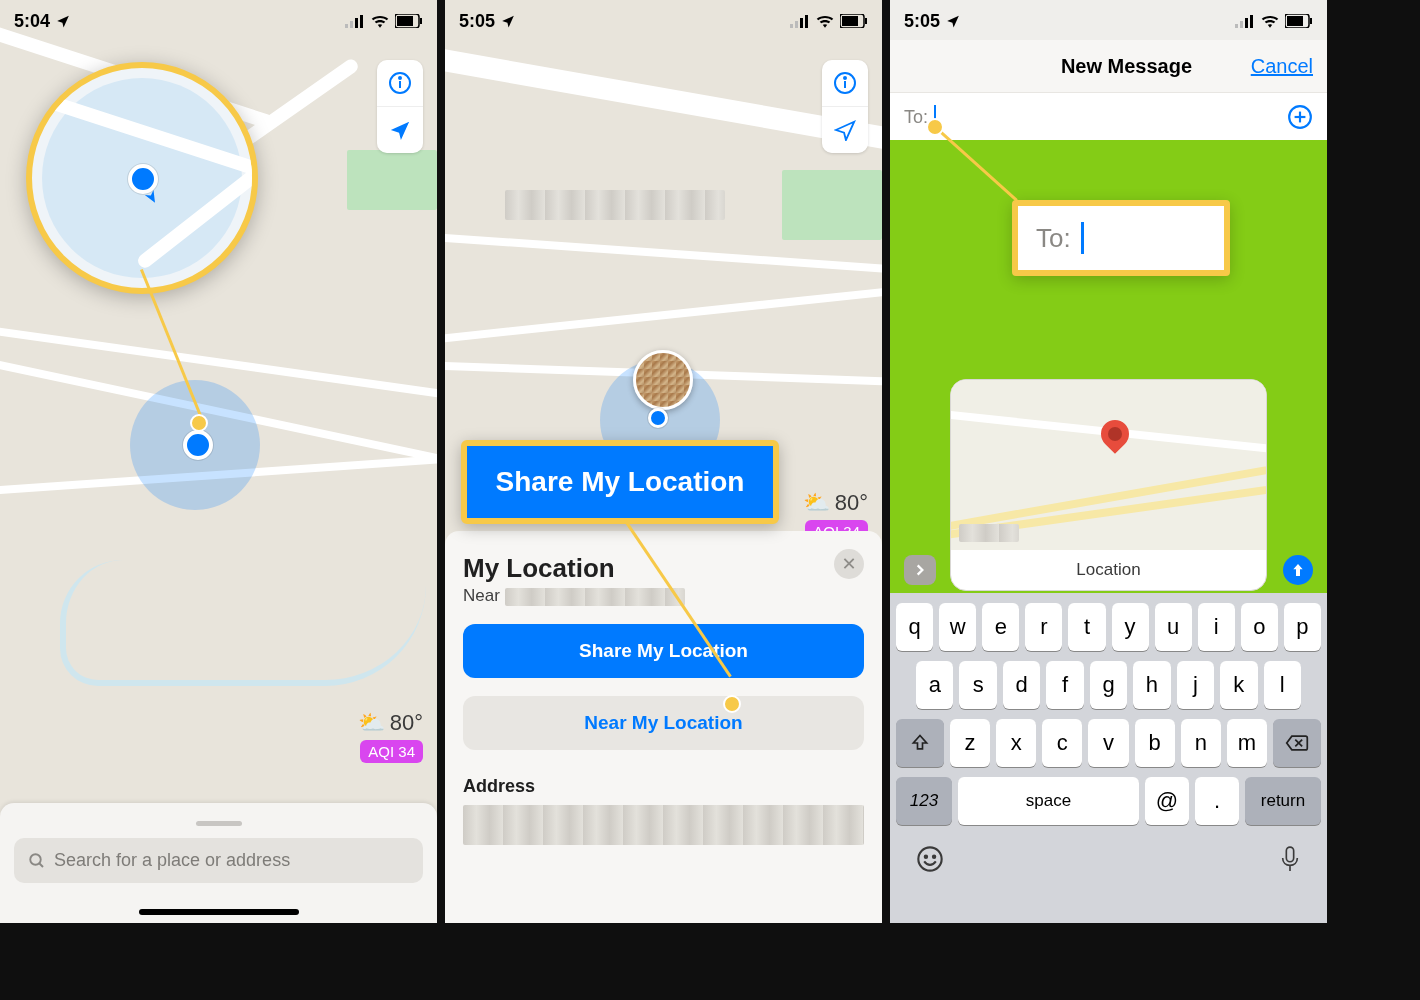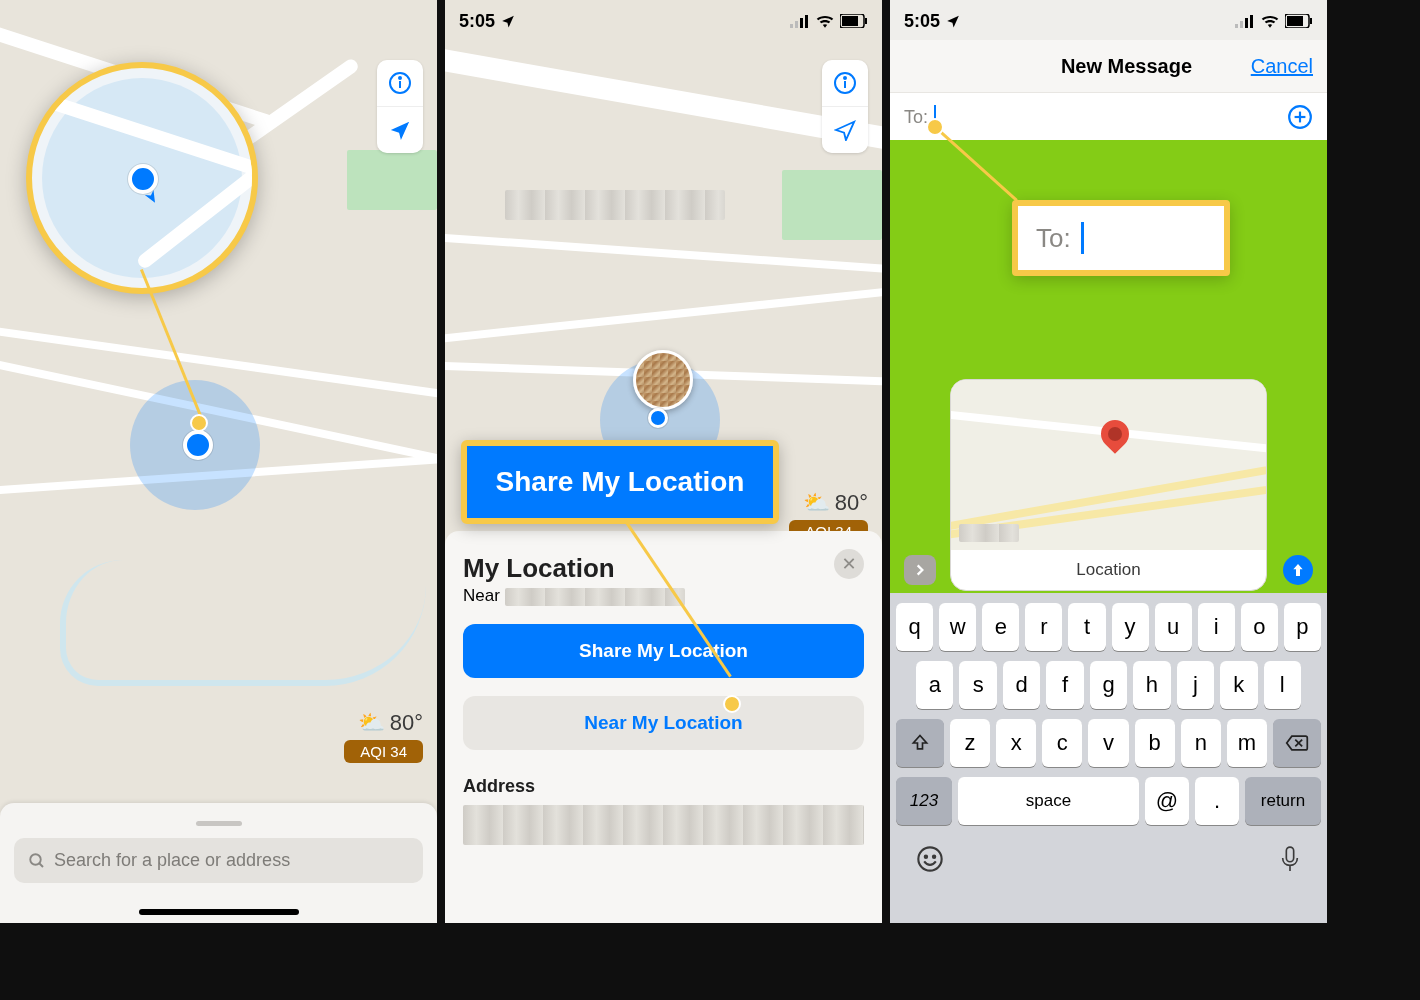--- a/index.html
+++ b/index.html
@@ -13,39 +13,39 @@
   .road{position:absolute;background:#fff;border-radius:20px;}
   .thin{height:8px;} .med{height:14px;} .wide{height:22px;}
   .greenblk{position:absolute;background:#bde3bd;border-radius:2px;}
   
   .mapbtns{position:absolute;top:60px;right:14px;width:46px;display:flex;flex-direction:column;gap:0;border-radius:10px;overflow:hidden;box-shadow:0 1px 3px rgba(0,0,0,.15);}
   .mapbtn{width:46px;height:46px;background:#fff;display:flex;align-items:center;justify-content:center;color:#007aff;border-top:1px solid #eee;}
   .mapbtn:first-child{border-top:none;}
   
   .weather{position:absolute;right:14px;display:flex;flex-direction:column;align-items:flex-end;gap:4px;}
   .wtemp{font-size:22px;color:#3a3a3a;display:flex;align-items:center;gap:4px;}
-  .aqi{background:#a16207;color:#fff;font-size:15px;padding:3px 16px;border-radius:6px;font-weight:500;}
+  .aqi{background:#d946ef;color:#fff;font-size:15px;padding:3px 8px;border-radius:6px;font-weight:500;}
   
   .locring{position:absolute;border-radius:50%;background:rgba(0,122,255,.22);}
   .locdot{position:absolute;width:22px;height:22px;border-radius:50%;background:#007aff;border:4px solid #fff;box-shadow:0 0 0 1px rgba(0,0,0,.1);}
   
   .searchsheet{position:absolute;left:0;right:0;bottom:0;background:#f5f4f2;border-top-left-radius:14px;border-top-right-radius:14px;padding:18px 14px 40px;box-shadow:0 -1px 4px rgba(0,0,0,.1);}
   .grab{width:46px;height:5px;background:#c8c6c3;border-radius:3px;margin:0 auto 12px;}
   .searchf{display:flex;align-items:center;gap:8px;background:#e4e2de;border-radius:10px;padding:12px 14px;color:#7e7c78;font-size:18px;}
   .homebar{position:absolute;bottom:8px;left:50%;transform:translateX(-50%);width:160px;height:6px;background:#000;border-radius:4px;}
   
   .magn{position:absolute;border-radius:50%;border:6px solid #f7c948;background:#eff4f8;box-shadow:0 4px 20px rgba(0,0,0,.25);overflow:hidden;}
   .magn .inner{position:absolute;inset:10px;border-radius:50%;background:#d6e8f5;}
   .leader{position:absolute;width:3px;background:#f7c948;transform-origin:top left;}
   .ldot{position:absolute;width:14px;height:14px;background:#f7c948;border-radius:50%;border:2px solid #fff;}
   
   .card{position:absolute;left:0;right:0;bottom:0;background:#f7f6f4;border-top-left-radius:14px;border-top-right-radius:14px;padding:22px 18px 0 18px;}
   .closex{position:absolute;top:18px;right:18px;width:30px;height:30px;border-radius:50%;background:#dedcd8;color:#8e8c88;display:flex;align-items:center;justify-content:center;font-size:18px;}
   .h1{font-size:26px;font-weight:700;color:#202020;}
-  .near{font-size:17px;color:#000000;margin-top:2px;}
+  .near{font-size:17px;color:#404040;margin-top:2px;}
   .btn{display:block;text-align:center;padding:16px;border-radius:12px;font-size:19px;font-weight:600;margin-top:18px;}
   .btn-prim{background:#007aff;color:#fff;}
   .btn-sec{background:#e8e6e2;color:#007aff;}
   .sect{font-size:18px;font-weight:700;color:#202020;margin-top:26px;}
   .redact{background:linear-gradient(90deg,#cfccc6,#e3e1db,#cfccc6,#e3e1db);background-size:40px 100%;border-radius:2px;}
   
   .hlbtn{position:absolute;border:6px solid #f7c948;border-radius:6px;background:#007aff;color:#fff;font-size:28px;font-weight:600;display:flex;align-items:center;justify-content:center;box-shadow:0 4px 16px rgba(0,0,0,.25);}
   
   .navhead{position:absolute;top:40px;left:0;right:0;height:52px;display:flex;align-items:center;justify-content:center;font-size:20px;font-weight:700;background:#f7f6f4;border-bottom:1px solid #ddd;padding-left:36px;}
   .cancel{position:absolute;right:14px;color:#007aff;font-weight:400;font-size:20px;text-decoration:underline;}
@@ -83,20 +83,44 @@
 
 <div class="panel" style="left:0;width:437px;">
   <div class="mapbg">
     <div class="road med" style="top:70px;left:-20px;width:300px;transform:rotate(18deg);"></div>
     <div class="road med" style="top:130px;left:120px;width:260px;transform:rotate(-35deg);"></div>
     <div class="greenblk" style="top:150px;right:0;width:90px;height:60px;"></div>
     <div class="road thin" style="top:360px;left:-20px;width:500px;transform:rotate(8deg);"></div>
     <div class="road thin" style="top:410px;left:-20px;width:500px;transform:rotate(12deg);"></div>
     <div class="road thin" style="top:470px;left:-20px;width:500px;transform:rotate(-4deg);"></div>
     <div style="position:absolute;top:560px;left:60px;width:360px;height:120px;border:6px solid #cfe6ee;border-radius:100px 40px 160px 60px;border-top:none;border-right:none;"></div>
+  </div>
+  <div class="status">
+    <div class="left">
+          <span>5:04</span>
+      <svg width="14" height="14" viewBox="0 0 24 24" fill="#000">
+            <path d="M2 12l20-9-9 20-2-8z"></path>
+          </svg>
+    </div>
+    <div class="right">
+      <svg width="20" height="14" viewBox="0 0 20 14">
+            <rect x="0" y="10" width="3" height="4" fill="#bbb"></rect>
+            <rect x="5" y="7" width="3" height="7" fill="#bbb"></rect>
+            <rect x="10" y="4" width="3" height="10" fill="#000"></rect>
+            <rect x="15" y="1" width="3" height="13" fill="#000"></rect>
+          </svg>
+      <svg width="18" height="14" viewBox="0 0 24 18" fill="#000">
+            <path d="M12 18l-3-4c2-1 4-1 6 0zM5 10c4-3 10-3 14 0l-2 2c-3-2-7-2-10 0zM1 6c6-5 16-5 22 0l-2 2c-5-4-13-4-18 0z"></path>
+          </svg>
+      <svg width="28" height="14" viewBox="0 0 28 14">
+            <rect x="0" y="0" width="24" height="14" rx="3" fill="none" stroke="#000" stroke-width="1.5"></rect>
+            <rect x="2" y="2" width="16" height="10" fill="#000"></rect>
+            <rect x="25" y="4" width="2" height="6" fill="#000"></rect>
+          </svg>
+    </div>
   </div>
   <div class="mapbtns">
     <div class="mapbtn">
       <svg width="24" height="24" viewBox="0 0 24 24" fill="none" stroke="#007aff" stroke-width="2">
             <circle cx="12" cy="12" r="10"></circle>
             <line x1="12" y1="10" x2="12" y2="17"></line>
             <circle cx="12" cy="7" r="1" fill="#007aff"></circle>
           </svg>
     </div>
     <div class="mapbtn">

